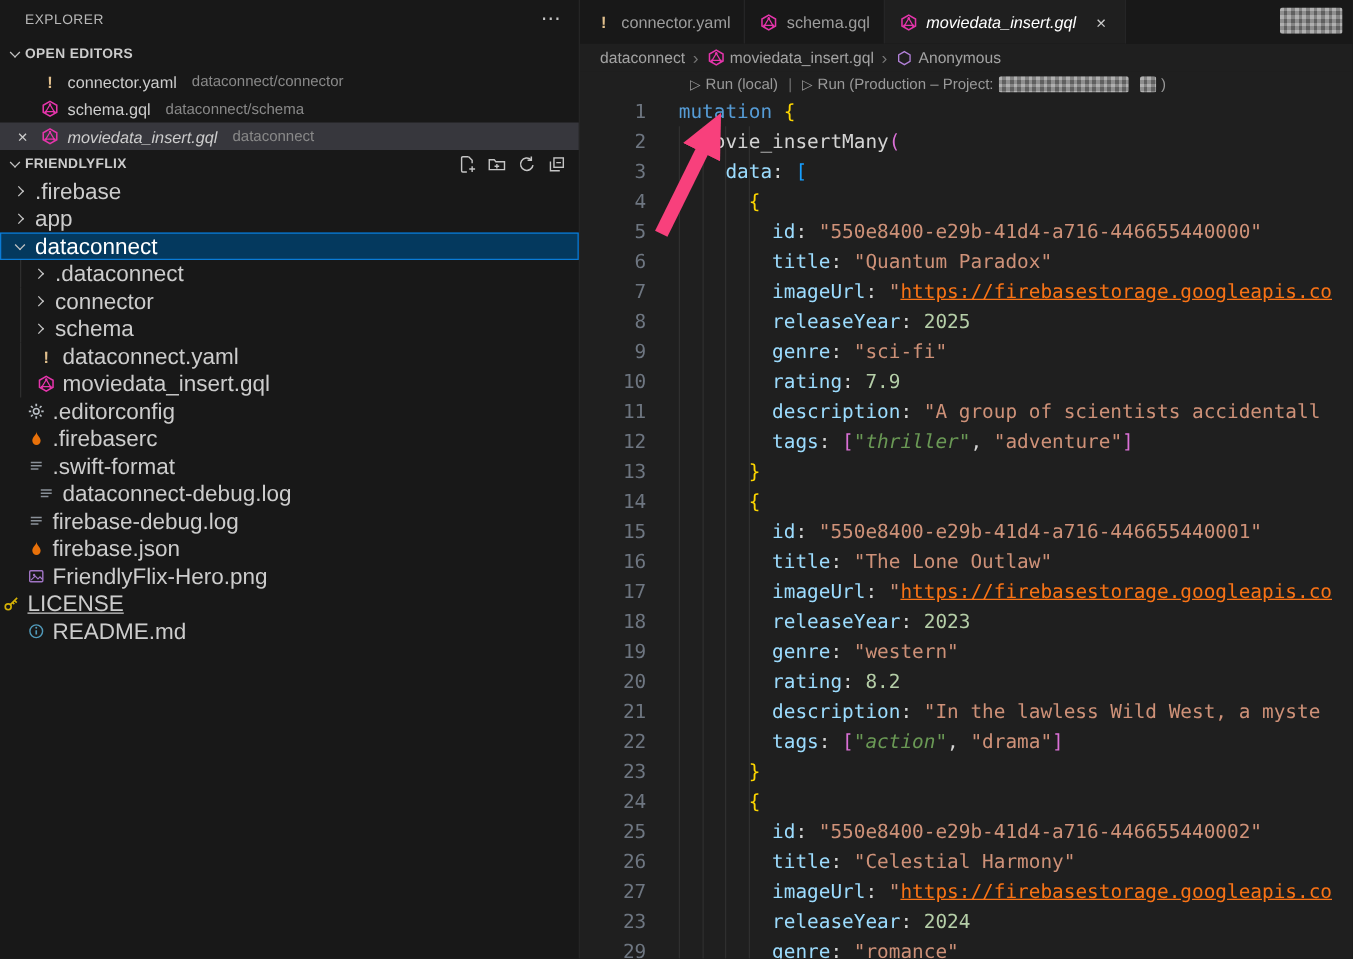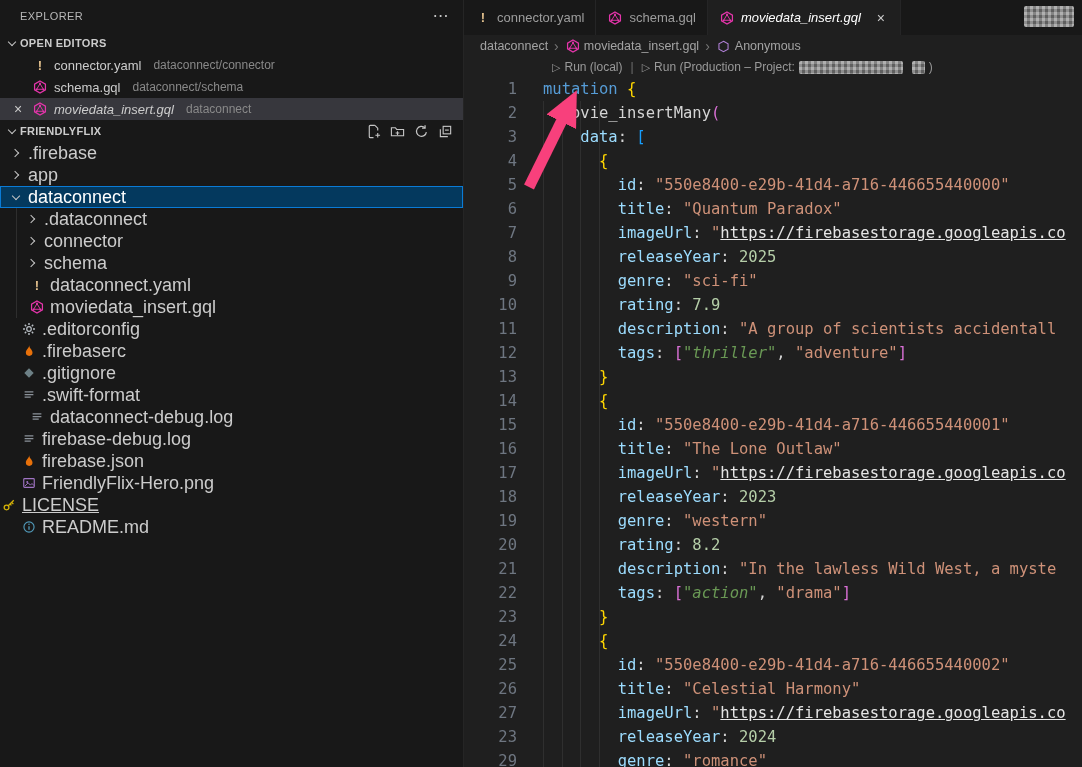--- a/index.html
+++ b/index.html
@@ -64,21 +64,21 @@
   .guides i:nth-child(3){left:116px;}
   .guides i:nth-child(4){left:135px;}
   #code{position:relative;}
   .line{display:flex;height:24px;line-height:24px;font-size:15.5px;white-space:pre;}
   .ln{width:53px;min-width:53px;text-align:right;color:#6e7681;}
   .lc{padding-left:26px;}
   .s-kw{color:#569cd6;}
   .s-fn{color:#d4d4d4;}
   .s-prop{color:#9cdcfe;}
   .s-str{color:#ce9178;}
-  .s-url{color:#e5e5e5;text-decoration:underline;}
+  .s-url{color:#f97316;text-decoration:underline;}
   .s-num{color:#b5cea8;}
   .s-g{color:#ffd700;}
   .s-p{color:#da70d6;}
   .s-bl{color:#179fff;}
   .s-w{color:#d4d4d4;}
   .s-it{color:#6a9955;font-style:italic;}
 
   .arrow-overlay{position:absolute;inset:0;pointer-events:none;z-index:60;}
 </style>
 </head>
@@ -235,28 +235,20 @@
           </span>
           <span class="tree-label">.editorconfig</span>
         </div>
         <div class="tree-row lvl0" style="padding-left: 20px;">
           <span class="ficon">
             <svg width="14" height="14" viewBox="0 0 16 16">
               <path d="M8.2 1.2 C8.6 4.4 4.4 6.2 4.4 9.8 a3.8 3.8 0 0 0 7.6 0 C12 6.4 8.4 5.6 8.2 1.2z" fill="#e8710a"></path>
             </svg>
           </span>
           <span class="tree-label">.firebaserc</span>
-        </div>
-        <div class="tree-row lvl0" style="padding-left: 20px;">
-          <span class="ficon">
-            <svg width="14" height="14" viewBox="0 0 16 16">
-              <rect x="4.2" y="4.2" width="7.6" height="7.6" transform="rotate(45 8 8)" fill="#6d8086"></rect>
-            </svg>
-          </span>
-          <span class="tree-label">.gitignore</span>
         </div>
         <div class="tree-row lvl0" style="padding-left: 20px;">
           <span class="ficon">
             <svg width="14" height="14" viewBox="0 0 16 16">
               <g stroke="#8a9199" stroke-width="1.3" fill="none">
                 <path d="M3 4.5 H13 M3 7.5 H13 M3 10.5 H10"></path>
               </g>
             </svg>
           </span>
           <span class="tree-label">.swift-format</span>

